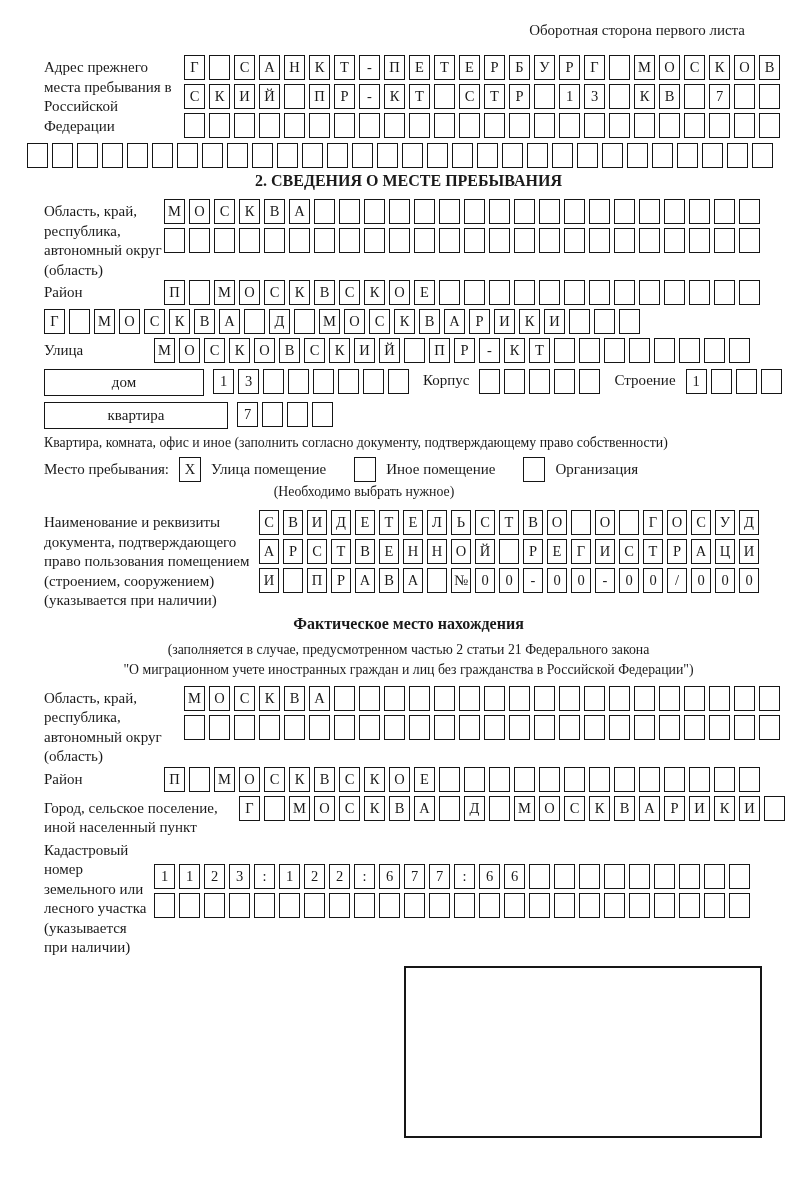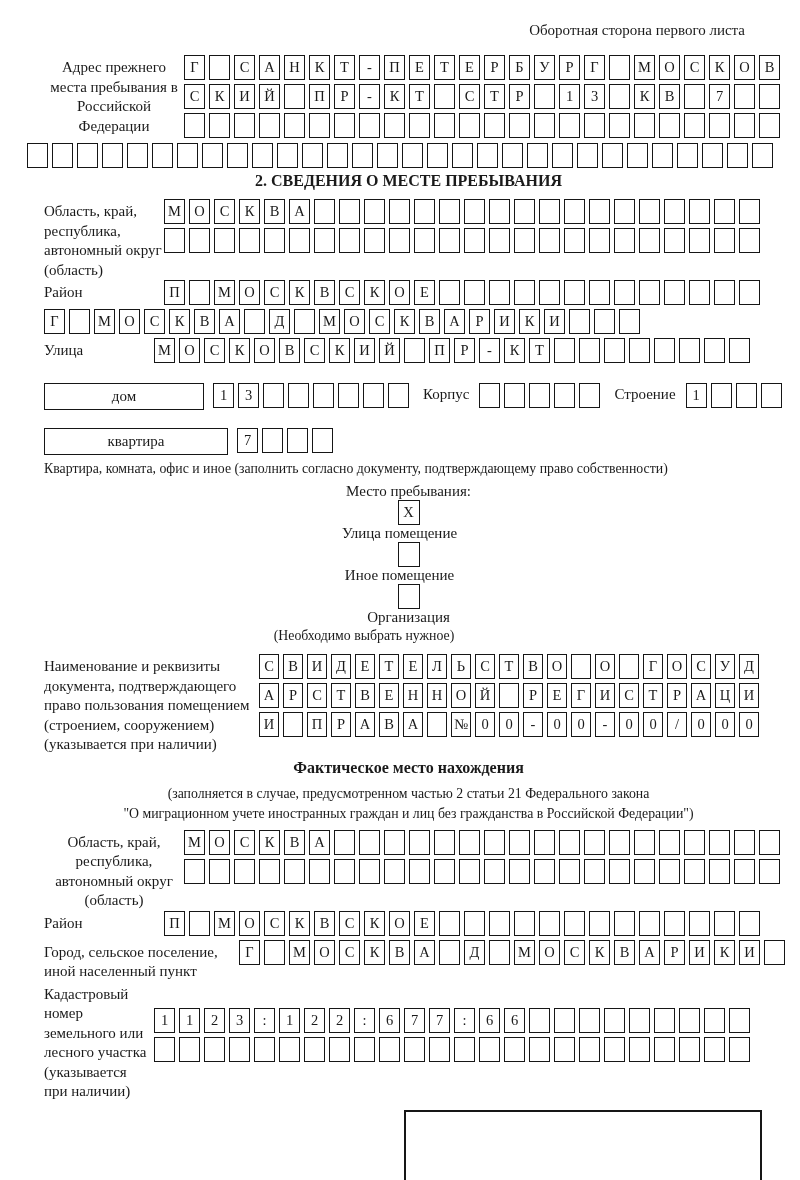--- a/index.html
+++ b/index.html
@@ -6,21 +6,21 @@
   body{
     width:800px;height:1180px;
     background:#ffffff;color:#1a1a1a;
     font-family:"Liberation Serif","DejaVu Serif",serif;
     font-size:15px;overflow:hidden;
   }
   .page{box-sizing:border-box;width:800px;height:1180px;padding:0 27px 0 44px;}
   .page-note{text-align:right;padding:22px 28px 16px 0;font-size:15px;}
   .labeled-block{display:flex;align-items:flex-start;}
   .label{flex:none;line-height:1.3;padding-top:3px;}
-  .w140{width:140px;text-align:center;}
+  .w140{width:140px;}
   .w120{width:120px;}
   .w145{width:145px;}
   .w110{width:110px;}
   .w215{width:215px;}
   .w170{width:195px;}
   .rows{flex:1;}
   .cells{display:flex;margin-bottom:4px;}
   .cell{
     box-sizing:border-box;flex:none;
     width:21px;height:25px;margin-right:4px;
@@ -35,22 +35,22 @@
   .section-title{font-weight:bold;font-size:16px;text-align:center;margin:4px 0 9px 0;}
   .bigbox{
     box-sizing:border-box;flex:none;height:27px;
     border:1.5px solid #161616;
     display:flex;align-items:center;justify-content:center;
     font-size:15px;margin-right:9px;
   }
   .bigbox.dom{width:160px;}
   .bigbox.kv{width:184px;}
   .inline-label{flex:none;padding:3px 10px 0 10px;}
-  .house-row{display:flex;align-items:flex-start;margin:16px 0 4px 0;}
-  .stay-row{display:flex;align-items:center;margin:4px 0 2px 0;flex-direction:column;}
+  .house-row{display:flex;align-items:flex-start;margin:2px 0 4px 0;}
+  .stay-row{display:flex;align-items:center;margin:4px 0 2px 0;}
   .checkbox{
     box-sizing:border-box;flex:none;width:22px;height:25px;
     border:1.5px solid #161616;margin:0 10px;
     display:flex;align-items:center;justify-content:center;font-size:14.5px;
   }
   .opt-gap{margin-right:18px;}
   .note-center{font-size:13.8px;text-align:center;width:560px;margin:2px 0 10px 40px;}
   .sub-caption{font-size:13.8px;text-align:center;margin:0 0 4px 0;}
   .pad-top-row{padding-top:26px;}
   .stamp-box{

